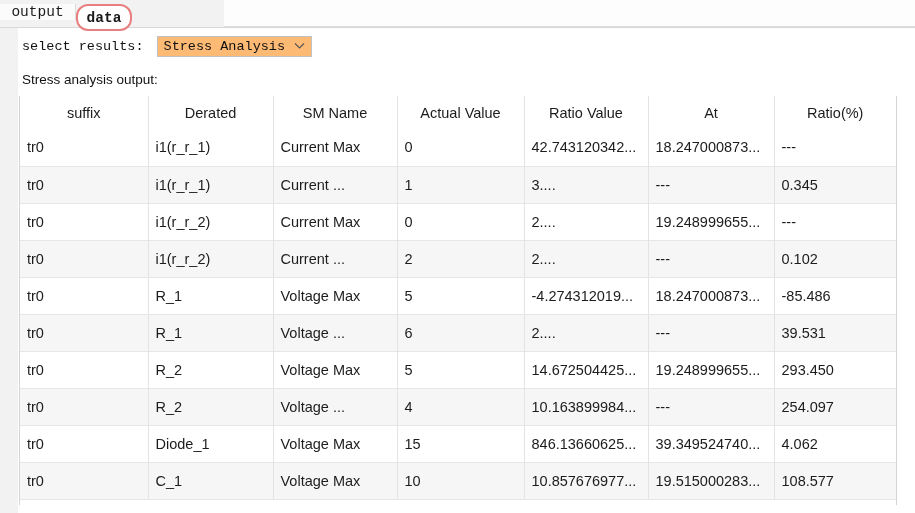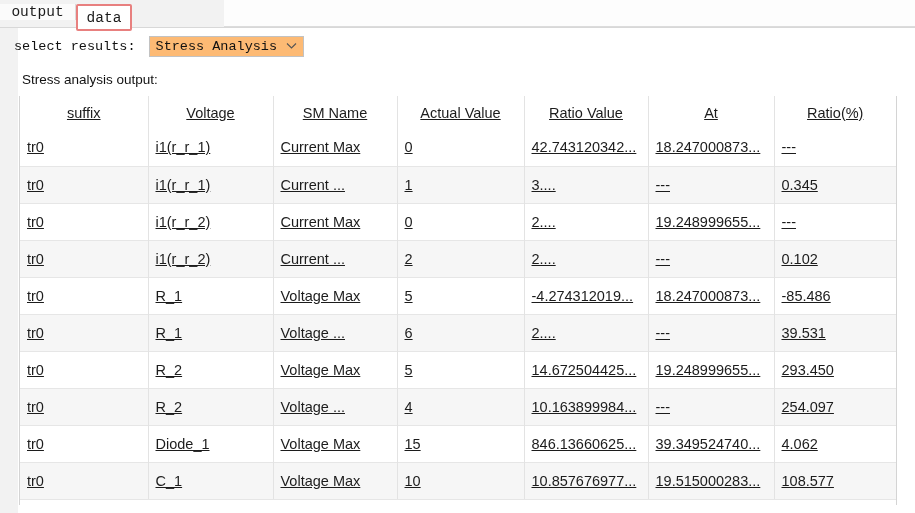--- a/index.html
+++ b/index.html
@@ -56,23 +56,24 @@
     box-sizing: border-box;
     padding: 0 10px;
     letter-spacing: 0px;
   }
   .tab.t-output { width: 76px; }
   .tab.t-netlist { width: 92px; }
   .tab.t-data {
     width: 56px;
     background: #ffffff;
     border: 2px solid #e8807f;
-    border-radius: 2px;
+    border-radius: 12px;
     height: 27px;
     margin-left: 0;
+    font-weight: bold;
   }
   #tab-filler {
     position: absolute;
     left: 224px;
     top: 0;
     right: 0;
     height: 27px;
     background: #fdfdfd;
     border-bottom: 1px solid #dcdcdc;
     box-sizing: border-box;
@@ -86,20 +87,21 @@
     display: flex;
     align-items: center;
     height: 22px;
   }
   #select-label {
     font-family: "Liberation Mono", "DejaVu Sans Mono", monospace;
     font-size: 13.5px;
     color: #111111;
     margin-right: 13px;
     white-space: nowrap;
+    margin-left: 8px;
   }
   #results-dropdown {
     position: relative;
     height: 21px;
     min-width: 146px;
     background: #fdba74;
     border: 1px solid #c2c2c2;
     display: flex;
     align-items: center;
     padding: 0 4px 0 6px;
@@ -144,21 +146,20 @@
     border: 1px solid #d4d4d4;
     border-top: none;
     box-sizing: border-box;
   }
   table#stress-table {
     border-collapse: collapse;
     table-layout: fixed;
     width: 876px;
     font-size: 14px;
     color: #1c1c1c;
-    text-decoration: underline;
   }
   table#stress-table col.c0 { width: 128px; }
   table#stress-table col.c1 { width: 125px; }
   table#stress-table col.c2 { width: 124px; }
   table#stress-table col.c3 { width: 127px; }
   table#stress-table col.c4 { width: 124px; }
   table#stress-table col.c5 { width: 126px; }
   table#stress-table col.c6 { width: 122px; }
 
   table#stress-table th {
@@ -247,21 +248,21 @@
         <col class="c1">
         <col class="c2">
         <col class="c3">
         <col class="c4">
         <col class="c5">
         <col class="c6">
     </colgroup>
     <thead>
       <tr>
         <th>suffix</th>
-        <th>Voltage</th>
+        <th>Derated</th>
         <th>SM Name</th>
         <th>Actual Value</th>
         <th>Ratio Value</th>
         <th>At</th>
         <th>Ratio(%)</th>
       </tr>
     </thead>
     <tbody>
       <tr class="row-0 even">
         <td>tr0</td>

